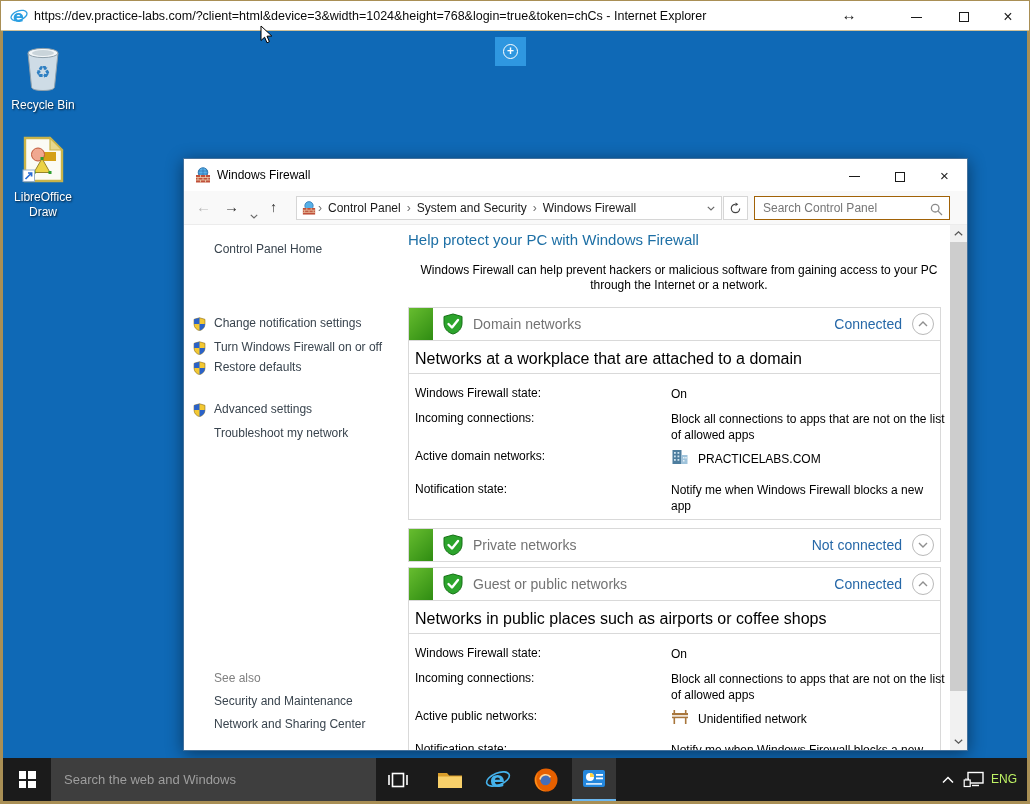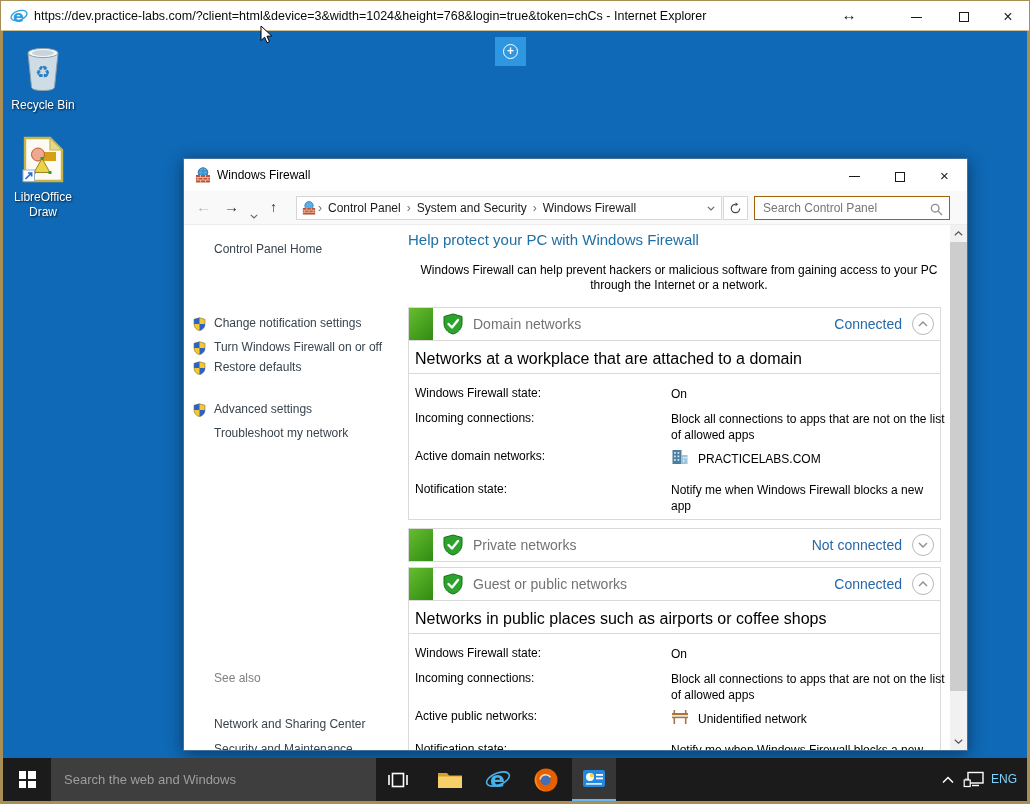--- a/index.html
+++ b/index.html
@@ -51,21 +51,21 @@
   .search-glass { position:absolute; left:746px; top:11px; cursor:pointer; }
 
   .fw-body { position:absolute; top:66px; left:0; right:0; bottom:0; background:#fff; }
   .sidebar { position:absolute; left:0; top:0; width:217px; height:100%; }
   .side-item { position:absolute; left:30px; width:176px; font-size:12px; color:#39444e; line-height:15px; cursor:pointer; }
   .side-item .shield { position:absolute; left:-21px; top:1px; }
   #si0 { top:17px; } #si1 { top:53px; } #si2 { top:91px; } #si3 { top:115px; }
   #si4 { top:135px; } #si5 { top:177px; } #si6 { top:201px; }
   .see-also-h { position:absolute; left:30px; top:446px; font-size:12px; color:#808080; }
   .sa-link { position:absolute; left:30px; font-size:12px; color:#39444e; cursor:pointer; }
-  #sa0 { top:469px;margin-top:48px; } #sa1 { top:492px; }
+  #sa0 { top:469px; } #sa1 { top:492px; }
 
   .content { position:absolute; left:217px; right:17px; top:0; bottom:0; overflow:hidden; }
   .page-h { position:absolute; left:7px; top:6px; font-size:15px; font-weight:400; color:#1d6fa5; }
   .intro { position:absolute; left:7px; top:38px; width:542px; font-size:12px; color:#000; line-height:15px;text-align:center; }
 
   .sect { position:absolute; left:7px; width:533px; }
   #sect-domain { top:82px; } #sect-private { top:303px; } #sect-guest { top:342px; }
   .sect-h { position:relative; height:34px; border:1px solid #d9d9d9; background:#fff; cursor:pointer; }
   .sect-bar { position:absolute; left:0; top:0; width:24px; height:32px; background:linear-gradient(135deg,#67bd2f,#2f8c12); }
   .sect-shield { position:absolute; left:33px; top:5px; }
@@ -92,21 +92,21 @@
   .tb-start { position:absolute; left:0; top:0; width:48px; height:43px; background:none; border:none; display:flex; align-items:center; justify-content:center; cursor:pointer; }
   .win-logo { width:17px; height:17px; display:grid; grid-template-columns:1fr 1fr; grid-template-rows:1fr 1fr; gap:2px; }
   .win-logo span { background:#fff; }
   .tb-search { position:absolute; left:48px; top:0; width:325px; height:43px; background:#3e3e3e; border:none; color:#c8c8c8; font-size:13px; padding-left:13px; font-family:inherit; }
   .tb-search::placeholder { color:#9e9e9e; }
   .tb-btn { position:absolute; top:0; width:44px; height:43px; background:none; border:none; display:flex; align-items:center; justify-content:center; cursor:pointer; }
   #tb-taskview { left:373px; } #tb-folder { left:425px; } #tb-ie { left:473px; } #tb-ff { left:521px; }
   #tb-app { left:569px; background:rgba(255,255,255,.12); border-bottom:2px solid #6cb8f0; }
   .tray-chev { position:absolute; left:934px; top:0; width:22px; height:43px; background:none; border:none; display:flex; align-items:center; justify-content:center; cursor:pointer; }
   .tray-net { position:absolute; left:960px; top:13px; cursor:pointer; }
-  .tray-lang { position:absolute; left:988px; top:0; height:43px; line-height:43px; color:#7dd3fc; font-size:12px; cursor:pointer; }
+  .tray-lang { position:absolute; left:988px; top:0; height:43px; line-height:43px; color:#bef264; font-size:12px; cursor:pointer; }
 
   .cursor { position:absolute; left:260px; top:25px; z-index:99; pointer-events:none; }
 </style>
 </head>
 <body>
 
 <div class="screen">
 
   <div class="ie-titlebar">
     <span class="ie-logo">

